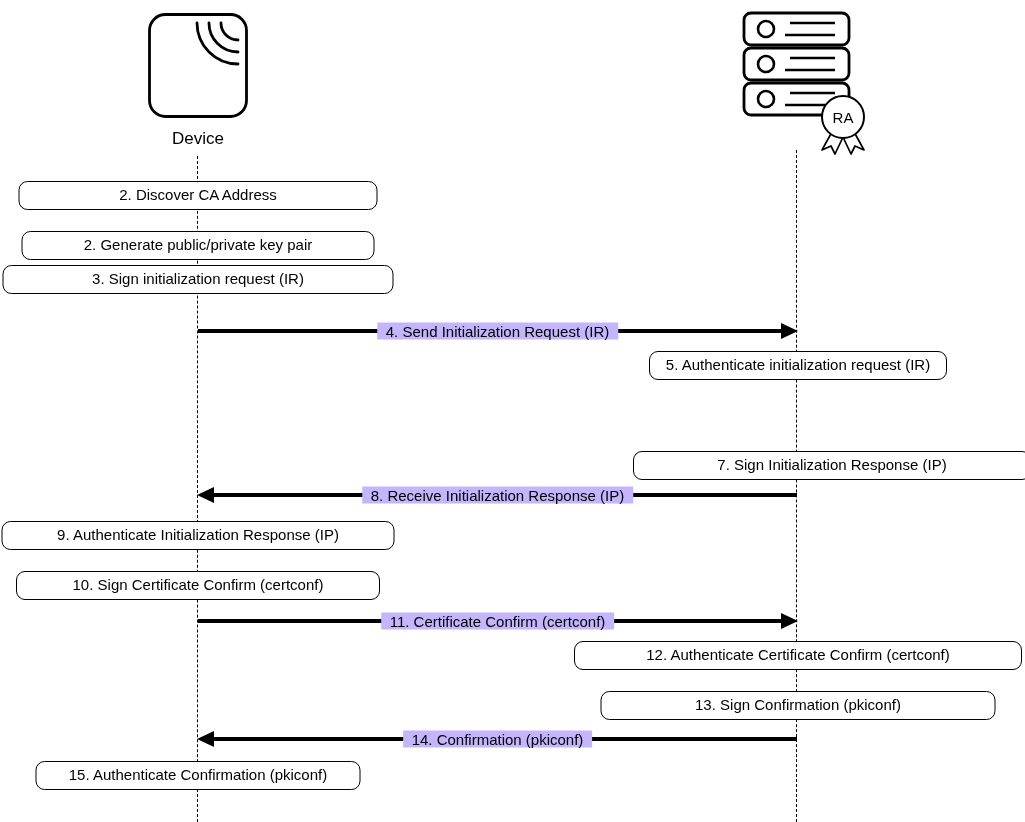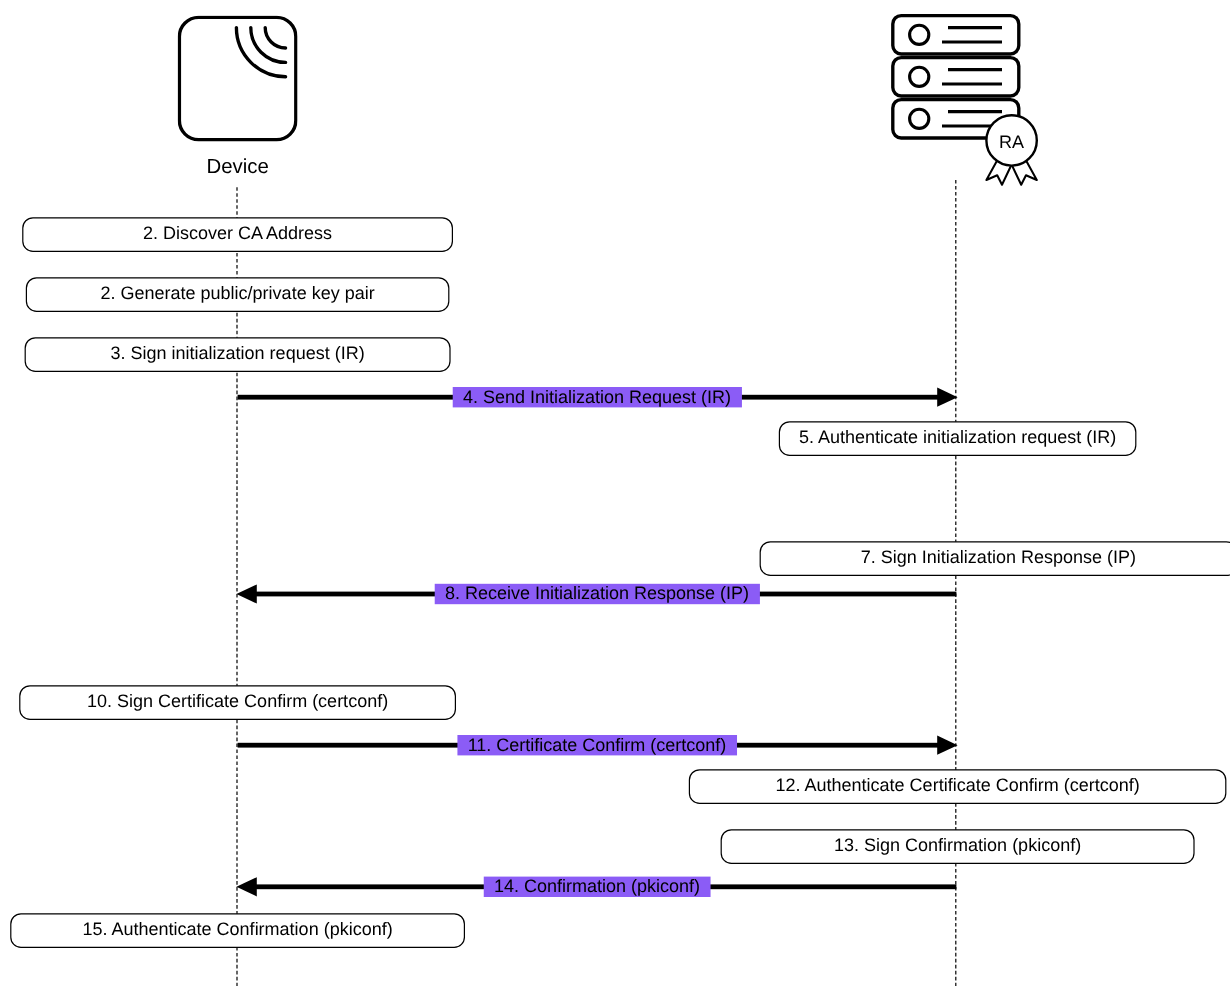--- a/index.html
+++ b/index.html
@@ -28,21 +28,21 @@
   .msg-arrow.dir-right .msg-head{
     right:-1px;border-top:8px solid transparent;border-bottom:8px solid transparent;
     border-left:17px solid #000;
   }
   .msg-arrow.dir-left .msg-head{
     left:-1px;border-top:8px solid transparent;border-bottom:8px solid transparent;
     border-right:17px solid #000;
   }
   .msg-label{
     position:absolute;left:50%;top:0;transform:translate(-50%,-50%);
-    background:#8b5cf6;padding:0 9px;font-size:15px;white-space:nowrap;
+    background:#c4b5fd;padding:0 9px;font-size:15px;white-space:nowrap;
   }
   .icon-svg{position:absolute;}
 </style>
 </head>
 <body>
 
 <div class="canvas">
 
   <svg class="icon-svg" style="left:148px;top:13px" width="100" height="105" viewBox="0 0 100 105">
     <rect x="1.5" y="1.5" width="97" height="102" rx="16" fill="#fff" stroke="#000" stroke-width="2.8"></rect>
@@ -73,49 +73,50 @@
       <circle cx="105" cy="109" r="21" fill="#fff" stroke="#000" stroke-width="2"></circle>
       <text x="105" y="115" text-anchor="middle" font-size="15" fill="#000">RA</text>
     </g>
   </svg>
 
   <div class="lifeline" style="left:197px;top:156px;height:666px"></div>
   <div class="lifeline" style="left:796px;top:150px;height:672px"></div>
 
   <div class="step-box" style="left:198px;top:181px;width:359px">2. Discover CA Address</div>
   <div class="step-box" style="left:198px;top:231px;width:353px">2. Generate public/private key pair</div>
-  <div class="step-box" style="left:198px;top:281px;width:355px">3. Sign initialization request (IR)</div>
+  <div class="step-box" style="left:198px;top:265px;width:391px">3. Sign initialization request (IR)</div>
 
   <div class="msg-arrow dir-right" style="top:331px">
     <div class="msg-shaft"></div>
     <div class="msg-head"></div>
     <div class="msg-label">4. Send Initialization Request (IR)</div>
   </div>
 
   <div class="step-box" style="left:798px;top:351px;width:298px">5. Authenticate initialization request (IR)</div>
   <div class="step-box" style="left:832px;top:451px;width:398px">7. Sign Initialization Response (IP)</div>
 
   <div class="msg-arrow dir-left" style="top:495px">
     <div class="msg-shaft"></div>
     <div class="msg-head"></div>
     <div class="msg-label">8. Receive Initialization Response (IP)</div>
   </div>
 
+  <div class="step-box" style="left:198px;top:521px;width:393px">9. Authenticate Initialization Response (IP)</div>
   <div class="step-box" style="left:198px;top:571px;width:364px">10. Sign Certificate Confirm (certconf)</div>
 
   <div class="msg-arrow dir-right" style="top:621px">
     <div class="msg-shaft"></div>
     <div class="msg-head"></div>
     <div class="msg-label">11. Certificate Confirm (certconf)</div>
   </div>
 
   <div class="step-box" style="left:798px;top:641px;width:448px">12. Authenticate Certificate Confirm (certconf)</div>
   <div class="step-box" style="left:798px;top:691px;width:395px">13. Sign Confirmation (pkiconf)</div>
 
   <div class="msg-arrow dir-left" style="top:739px">
     <div class="msg-shaft"></div>
     <div class="msg-head"></div>
     <div class="msg-label">14. Confirmation (pkiconf)</div>
   </div>
 
-  <div class="step-box" style="left:198px;top:761px;width:379px">15. Authenticate Confirmation (pkiconf)</div>
+  <div class="step-box" style="left:198px;top:761px;width:325px">15. Authenticate Confirmation (pkiconf)</div>
 
 </div>
 
 </body></html>

